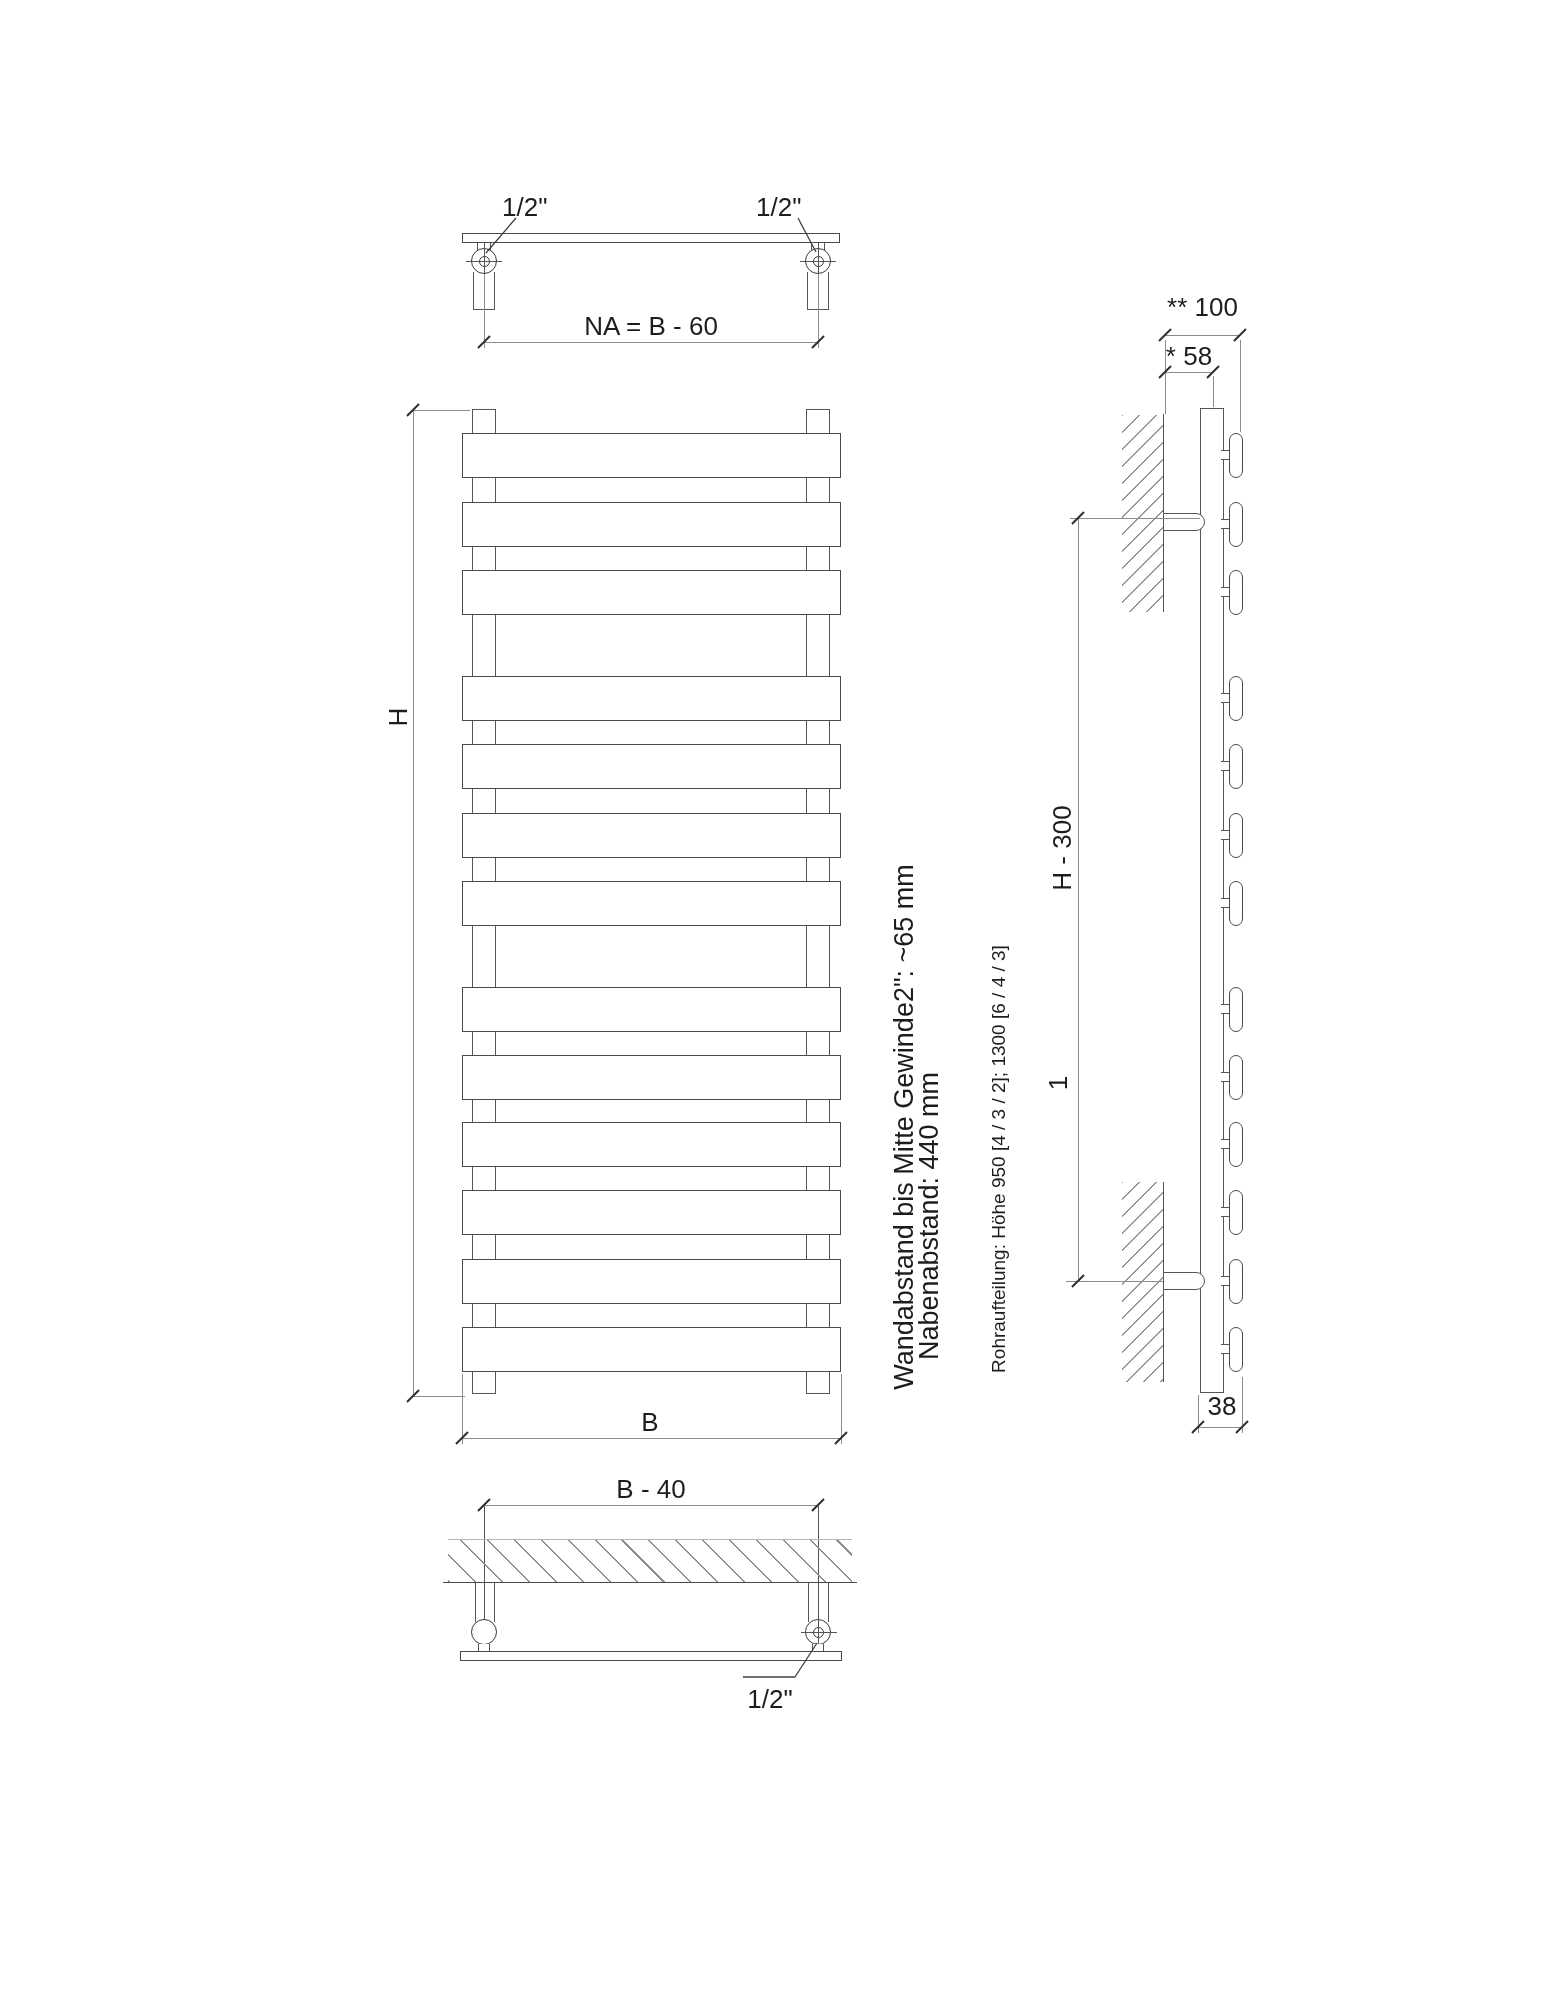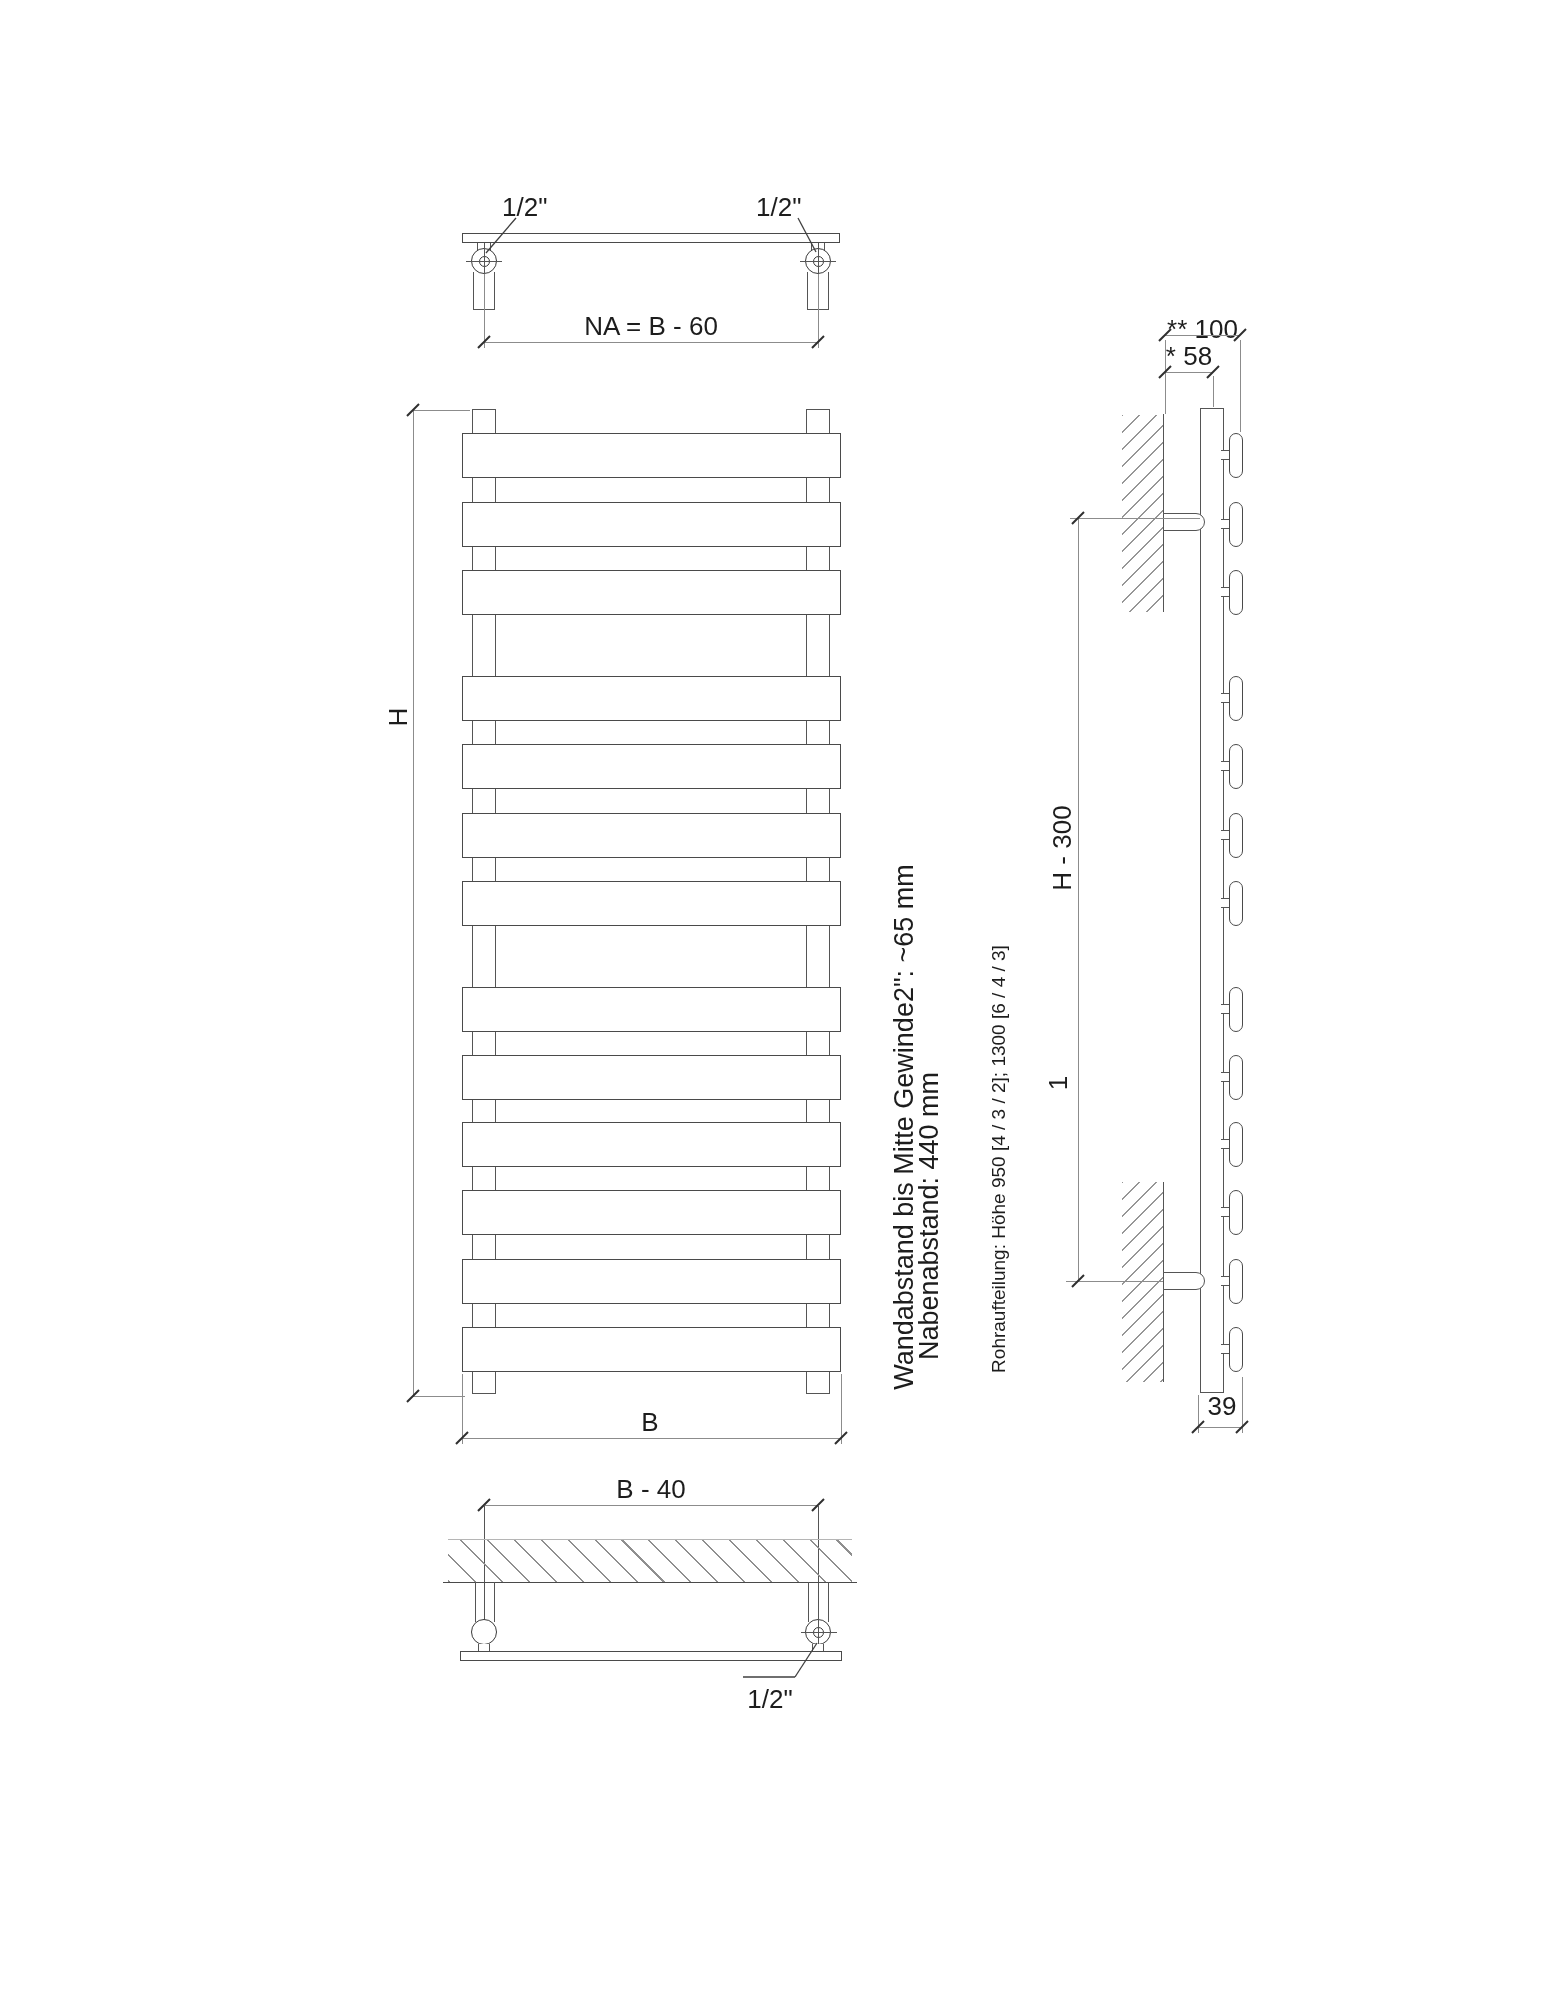--- a/index.html
+++ b/index.html
@@ -154,42 +154,42 @@
         <div class="conn" style="top: 1139px;"></div>
         <div class="cap" style="top: 1122px; height: 45px;"></div>
         <div class="conn" style="top: 1207px;"></div>
         <div class="cap" style="top: 1190px; height: 45px;"></div>
         <div class="conn" style="top: 1276px;"></div>
         <div class="cap" style="top: 1259px; height: 45px;"></div>
         <div class="conn" style="top: 1344px;"></div>
         <div class="cap" style="top: 1327px; height: 45px;"></div>
       </div>
 
-    <div class="txt cen" style="left:1160px;top:314px;width:85px">** 100</div>
+    <div class="txt cen" style="left:1160px;top:292px;width:85px">** 100</div>
     <div class="hl" style="left:1165px;top:335px;width:75px"></div>
     <div class="tick" style="left:1165px;top:335px"></div>
     <div class="tick" style="left:1240px;top:335px"></div>
     <div class="vl" style="left:1165px;top:340px;height:74px"></div>
     <div class="vl" style="left:1240px;top:340px;height:92px"></div>
 
     <div class="txt cen" style="left:1165px;top:341px;width:48px">* 58</div>
     <div class="hl" style="left:1165px;top:372px;width:48px"></div>
     <div class="tick" style="left:1165px;top:372px"></div>
     <div class="tick" style="left:1213px;top:372px"></div>
     <div class="vl" style="left:1213px;top:376px;height:31px"></div>
 
     <div class="hl" style="left:1070px;top:518px;width:130px"></div>
     <div class="hl" style="left:1066px;top:1281px;width:97px"></div>
     <div class="vl" style="left:1078px;top:518px;height:763px"></div>
     <div class="tick" style="left:1078px;top:518px"></div>
     <div class="tick" style="left:1078px;top:1281px"></div>
     <div class="txt rot" style="left:1062px;top:848px">H - 300</div>
     <div class="txt rot" style="left:1058px;top:1083px">1</div>
 
-    <div class="txt ctr" style="left:1222px;top:1406px">39</div>
+    <div class="txt ctr" style="left:1222px;top:1406px">38</div>
     <div class="vl" style="left:1198px;top:1395px;height:38px"></div>
     <div class="vl" style="left:1242px;top:1377px;height:56px"></div>
     <div class="hl" style="left:1198px;top:1427px;width:44px"></div>
     <div class="tick" style="left:1198px;top:1427px"></div>
     <div class="tick" style="left:1242px;top:1427px"></div>
   </div>
 
   <div>
     <div class="txt rot n12" style="left:904px;top:1127px">Wandabstand bis Mitte Gewinde2": ~65 mm</div>
     <div class="txt rot n12" style="left:929px;top:1216px">Nabenabstand: 440 mm</div>

